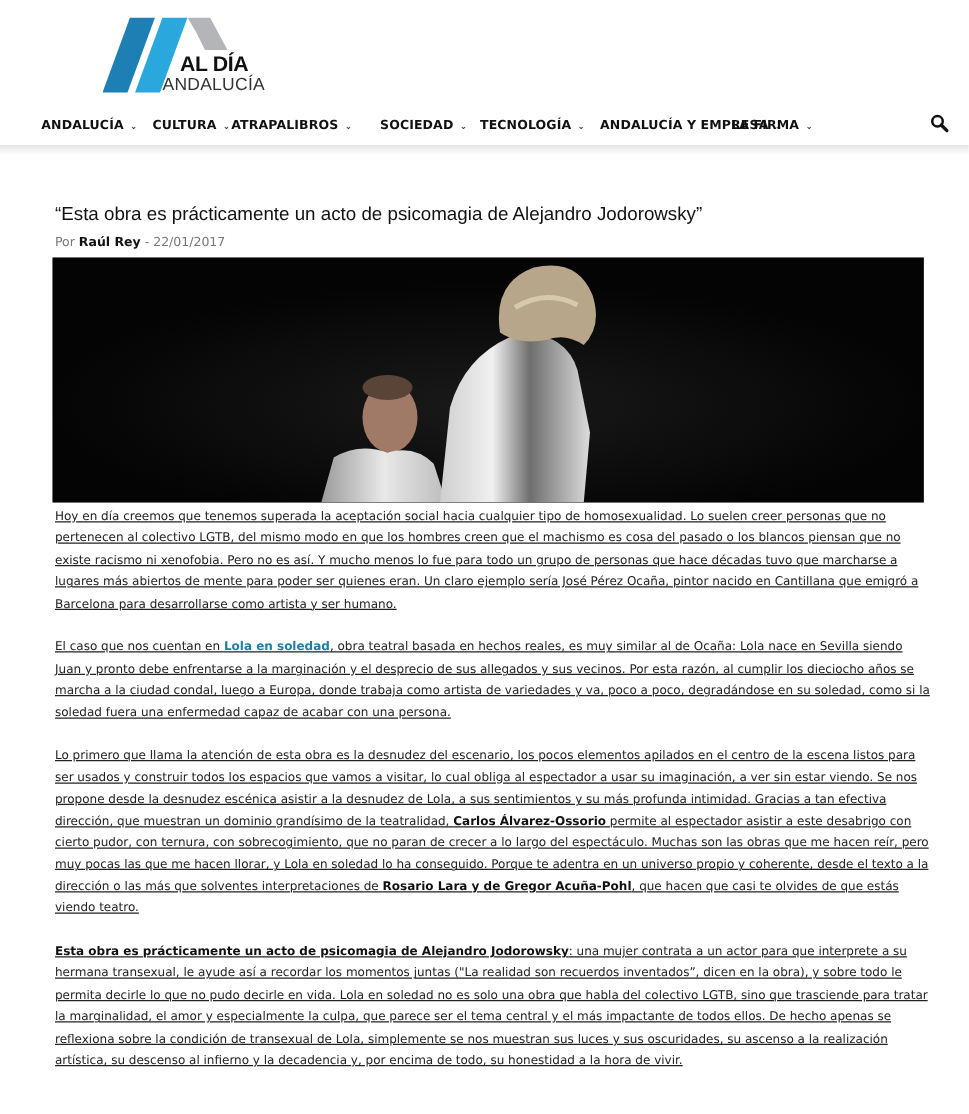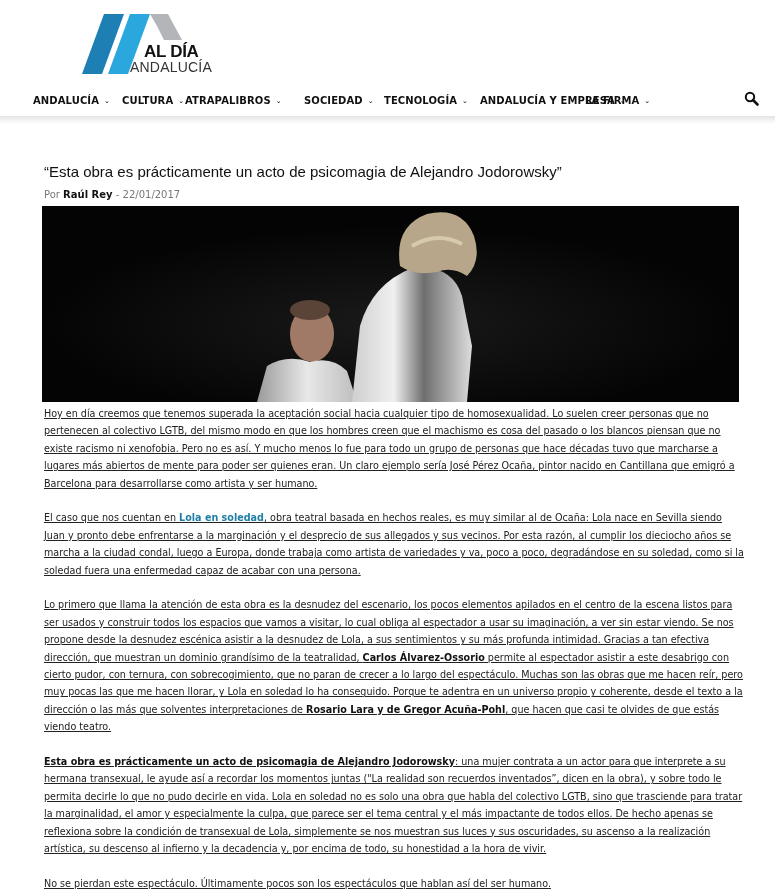--- a/index.html
+++ b/index.html
@@ -128,14 +128,13 @@
     <path d="M358,60 Q352,20 385,8 Q420,0 432,30 Q440,55 425,70 Q410,60 395,66 Q372,70 358,60 Z" fill="#b7a68a"></path>
     <path d="M370,40 Q395,25 420,38" stroke="#d6c9ad" stroke-width="4" fill="none"></path>
   </svg>
 </div>
 
 <div class="body">
   <p>Hoy en día creemos que tenemos superada la aceptación social hacia cualquier tipo de homosexualidad. Lo suelen creer personas que no pertenecen al colectivo LGTB, del mismo modo en que los hombres creen que el machismo es cosa del pasado o los blancos piensan que no existe racismo ni xenofobia. Pero no es así. Y mucho menos lo fue para todo un grupo de personas que hace décadas tuvo que marcharse a lugares más abiertos de mente para poder ser quienes eran. Un claro ejemplo sería José Pérez Ocaña, pintor nacido en Cantillana que emigró a Barcelona para desarrollarse como artista y ser humano.</p>
   <p><span>El caso que nos cuentan en </span><a>Lola en soledad</a><span>, obra teatral basada en hechos reales, es muy similar al de Ocaña: Lola nace en Sevilla siendo Juan y pronto debe enfrentarse a la marginación y el desprecio de sus allegados y sus vecinos. Por esta razón, al cumplir los dieciocho años se marcha a la ciudad condal, luego a Europa, donde trabaja como artista de variedades y va, poco a poco, degradándose en su soledad, como si la soledad fuera una enfermedad capaz de acabar con una persona.</span></p>
   <p><span>Lo primero que llama la atención de esta obra es la desnudez del escenario, los pocos elementos apilados en el centro de la escena listos para ser usados y construir todos los espacios que vamos a visitar, lo cual obliga al espectador a usar su imaginación, a ver sin estar viendo. Se nos propone desde la desnudez escénica asistir a la desnudez de Lola, a sus sentimientos y su más profunda intimidad. Gracias a tan efectiva dirección, que muestran un dominio grandísimo de la teatralidad, </span><b>Carlos Álvarez-Ossorio</b><span> permite al espectador asistir a este desabrigo con cierto pudor, con ternura, con sobrecogimiento, que no paran de crecer a lo largo del espectáculo. Muchas son las obras que me hacen reír, pero muy pocas las que me hacen llorar, y Lola en soledad lo ha conseguido. Porque te adentra en un universo propio y coherente, desde el texto a la dirección o las más que solventes interpretaciones de </span><b>Rosario Lara y de Gregor Acuña-Pohl</b><span>, que hacen que casi te olvides de que estás viendo teatro.</span></p>
   <p><b>Esta obra es prácticamente un acto de psicomagia de Alejandro Jodorowsky</b><span>: una mujer contrata a un actor para que interprete a su hermana transexual, le ayude así a recordar los momentos juntas ("La realidad son recuerdos inventados”, dicen en la obra), y sobre todo le permita decirle lo que no pudo decirle en vida. Lola en soledad no es solo una obra que habla del colectivo LGTB, sino que trasciende para tratar la marginalidad, el amor y especialmente la culpa, que parece ser el tema central y el más impactante de todos ellos. De hecho apenas se reflexiona sobre la condición de transexual de Lola, simplemente se nos muestran sus luces y sus oscuridades, su ascenso a la realización artística, su descenso al infierno y la decadencia y, por encima de todo, su honestidad a la hora de vivir.</span></p>
-  <p>No se pierdan este espectáculo. Últimamente pocos son los espectáculos que hablan así del ser humano.</p>
 </div>
 
 </body></html>

